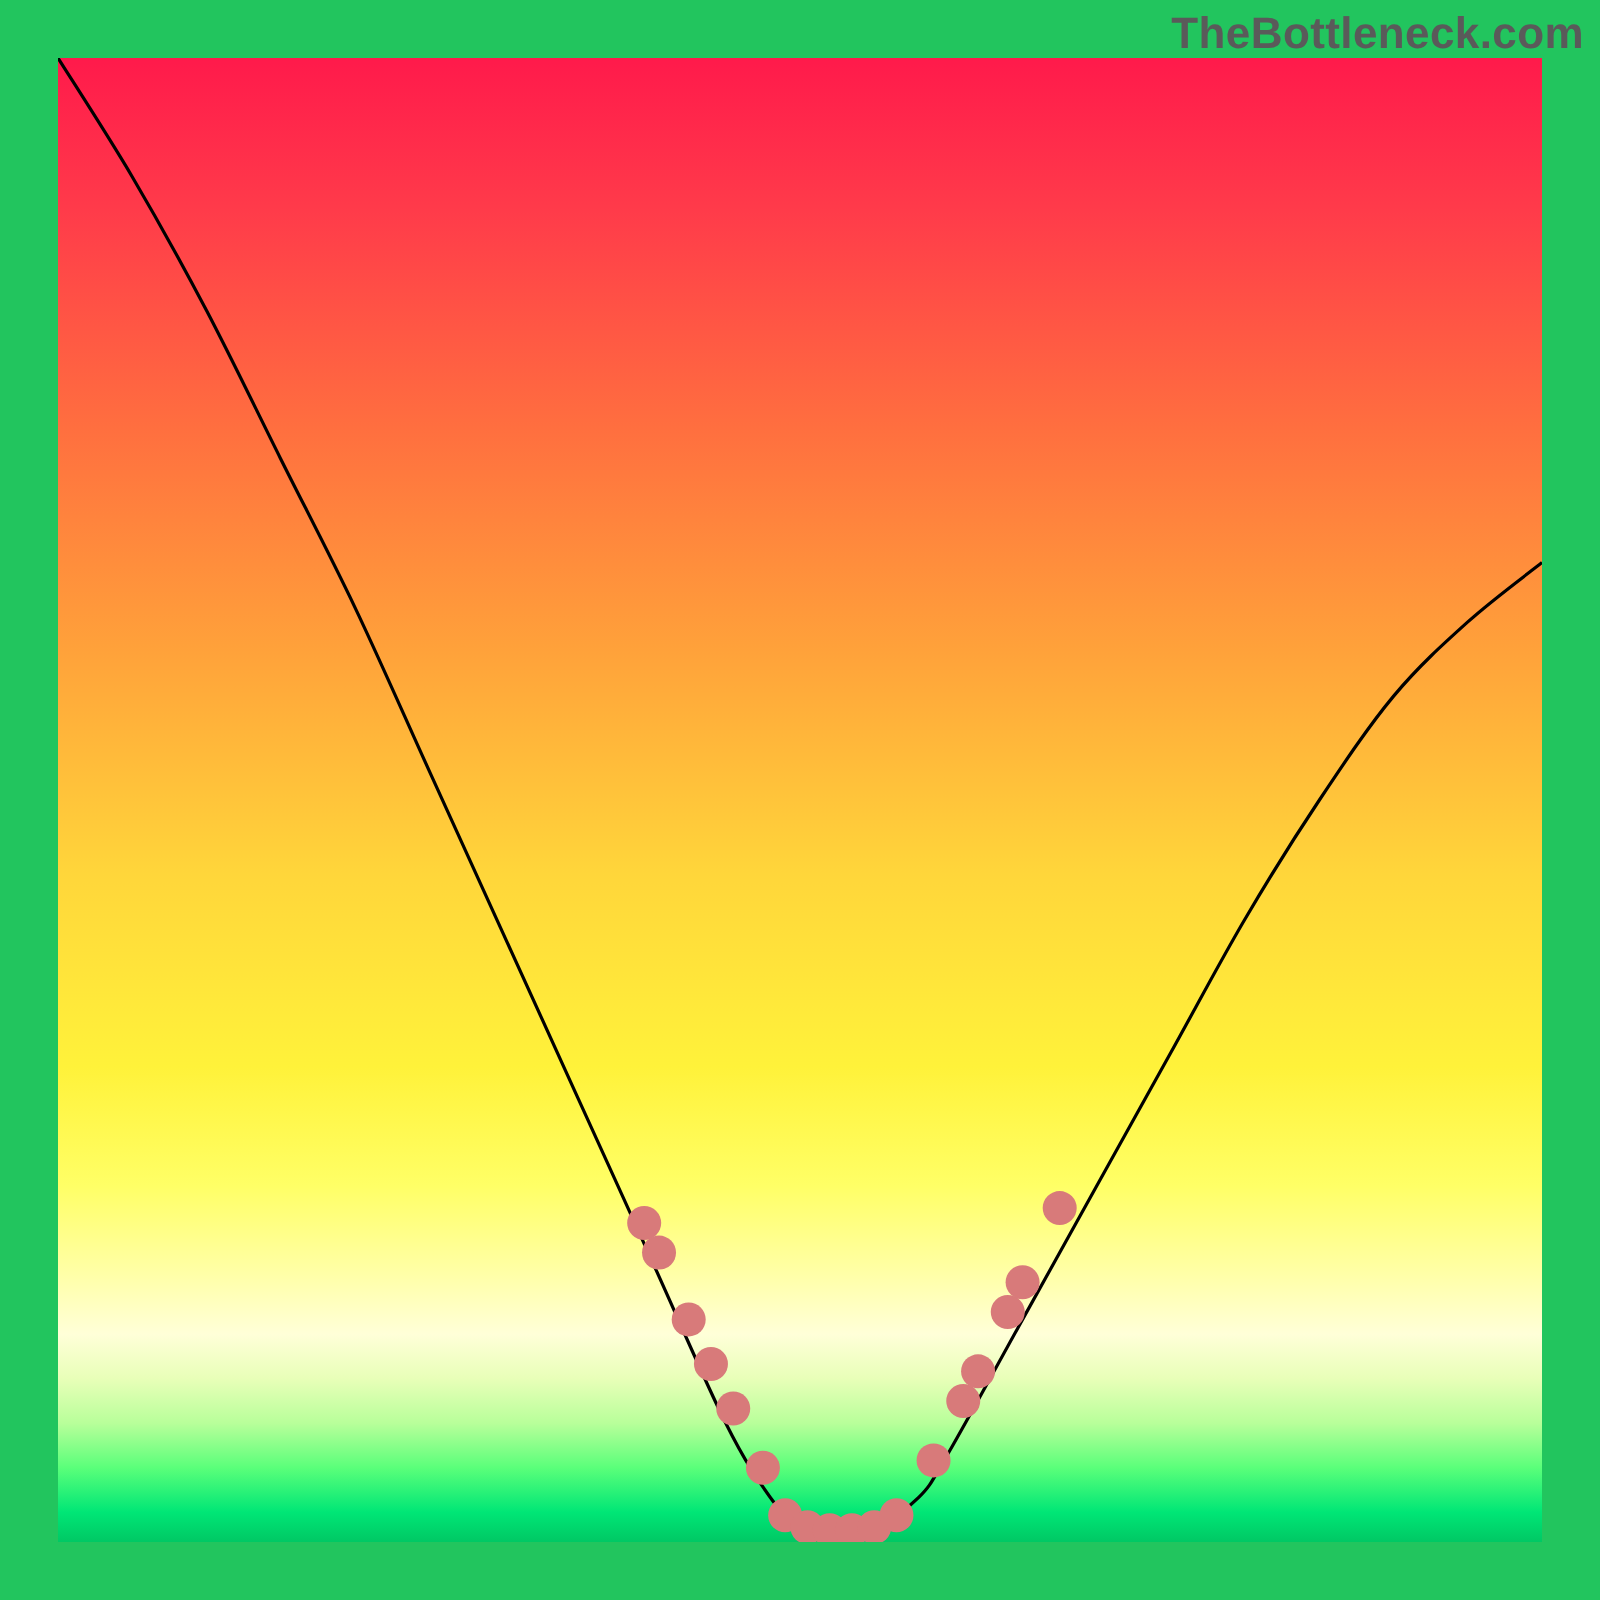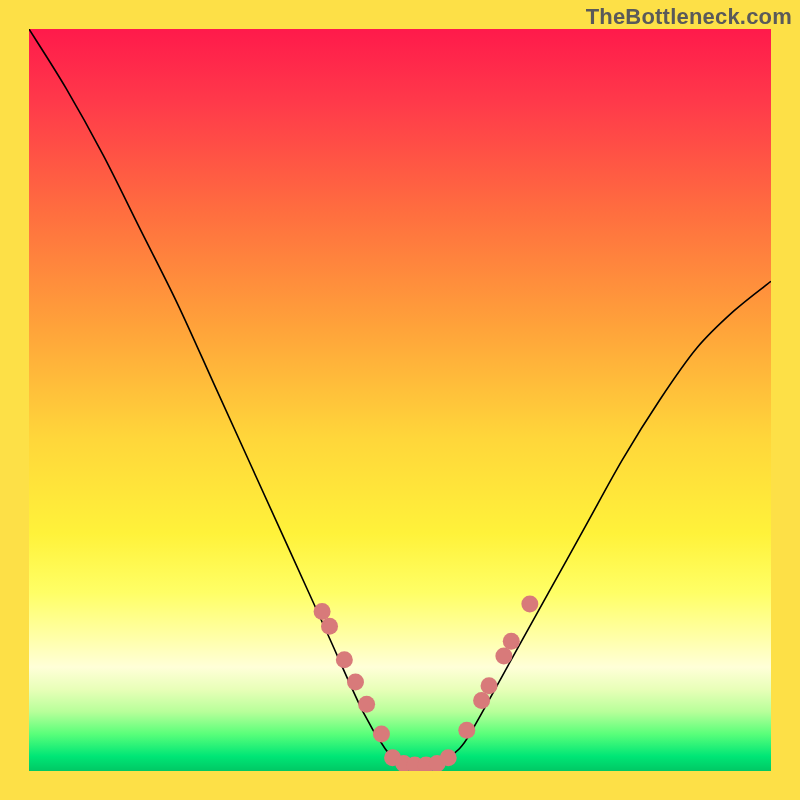--- a/index.html
+++ b/index.html
@@ -1,20 +1,20 @@
 <!DOCTYPE html>
 <html><head>
 <meta charset="utf-8">
 <style>
   * { margin: 0; padding: 0; box-sizing: border-box; }
   html, body { width: 800px; height: 800px; overflow: hidden; }
   .frame {
     width: 800px;
     height: 800px;
-    background: #fde047;
+    background: #22c55e;
     position: relative;
   }
   .plot {
     position: absolute;
     left: 29px;
     top: 29px;
     width: 742px;
     height: 742px;
     background: linear-gradient(to bottom,
       #ff1a4b 0%,

